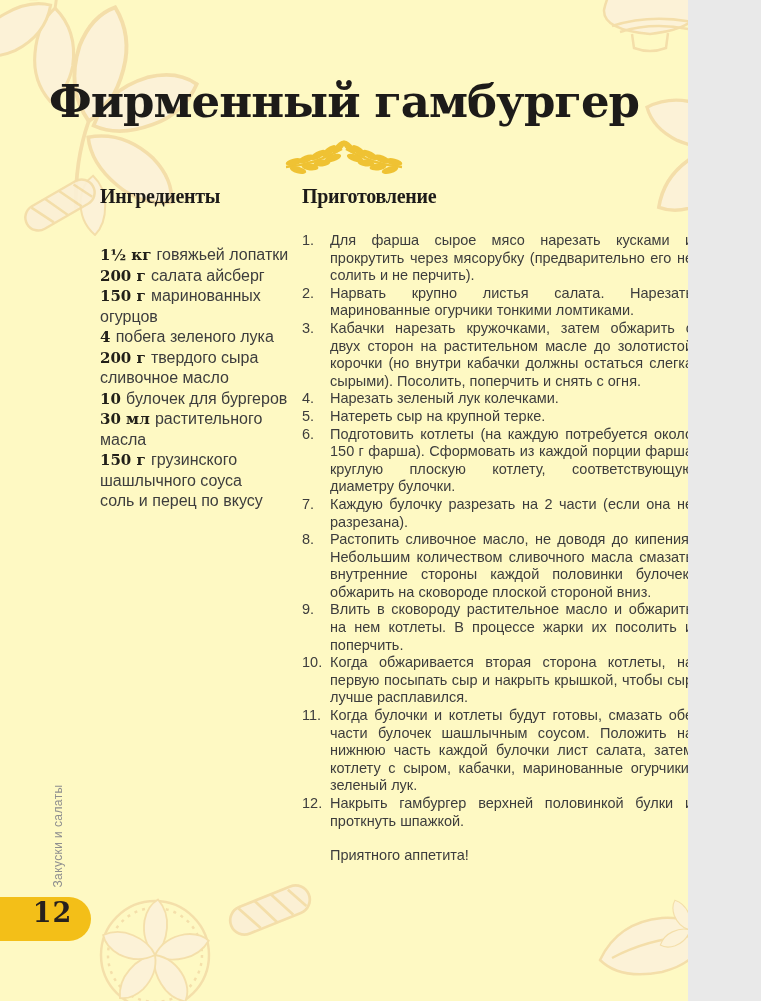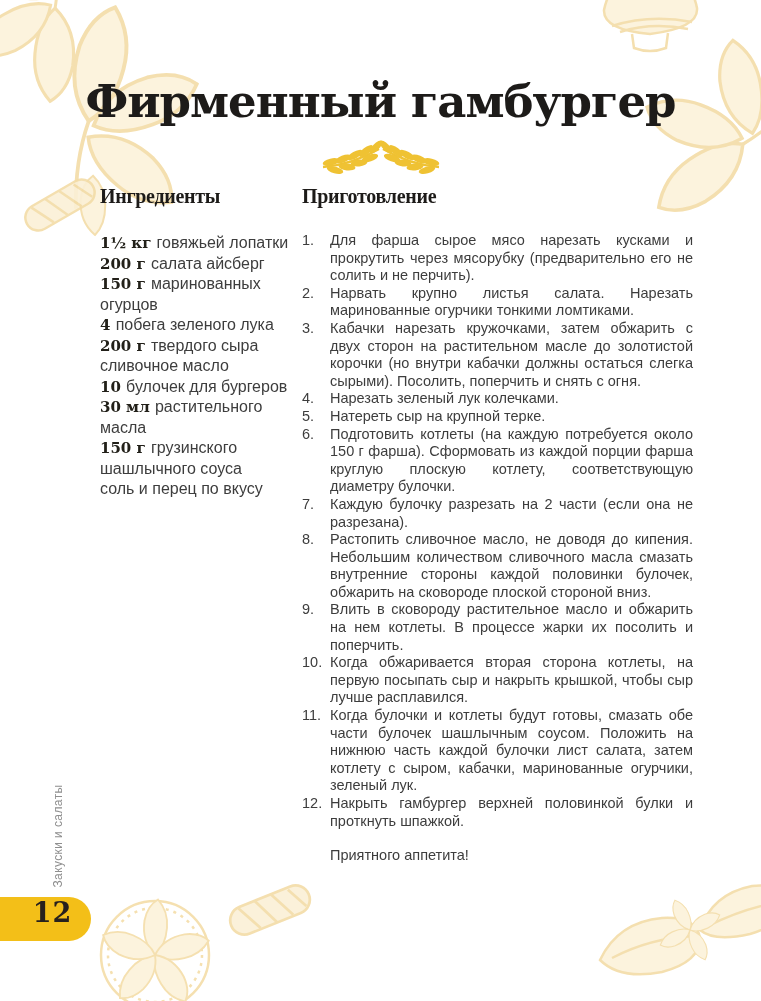--- a/index.html
+++ b/index.html
@@ -1,19 +1,19 @@
 <!DOCTYPE html>
 <html lang="ru"><head>
 <meta charset="utf-8">
 <style>
   html,body{margin:0;padding:0;background:#e9e9e9;}
   .page{
     position:relative;
-    width:761px;height:1001px;
-    background:#ffffff;
+    width:688px;height:1001px;
+    background:#fef9c3;
     overflow:hidden;
     font-family:"Liberation Sans","DejaVu Sans",sans-serif;
     color:#3d3d3d;
   }
   
   .deco-layer{position:absolute;inset:0;pointer-events:none;}
   
   .title{
     position:absolute;top:76px;left:0;right:0;
     text-align:center;
@@ -27,21 +27,21 @@
   .ornament{position:absolute;top:139px;left:50%;transform:translateX(-50%);}
   
   .col-ingredients{position:absolute;left:100px;top:184px;width:192px;}
   .col-steps{position:absolute;left:302px;top:184px;width:391px;}
   .col-heading{
     font-family:Liberation Serif, serif;
     font-weight:bold;
     font-size:20px;line-height:24px;
     color:#1d1b19;margin:0;letter-spacing:-0.3px;
   }
-  .ing-list{list-style:none;margin:25px 0 0;padding:0;
+  .ing-list{list-style:none;margin:37px 0 0;padding:0;
     font-size:16px;line-height:20.5px;color:#3d3d3d;}
   .ing-list .qty{
     font-family:"DejaVu Serif","Liberation Serif",serif;
     font-weight:bold;font-size:15px;color:#222019;
   }
   .steps-list{list-style:none;margin:24px 0 0;padding:0;
     font-size:14.5px;line-height:17.6px;color:#3d3d3d;}
   .step{display:flex;align-items:flex-start;}
   .step-num{flex:0 0 28px;width:28px;}
   .step-text{flex:1;text-align:justify;}

